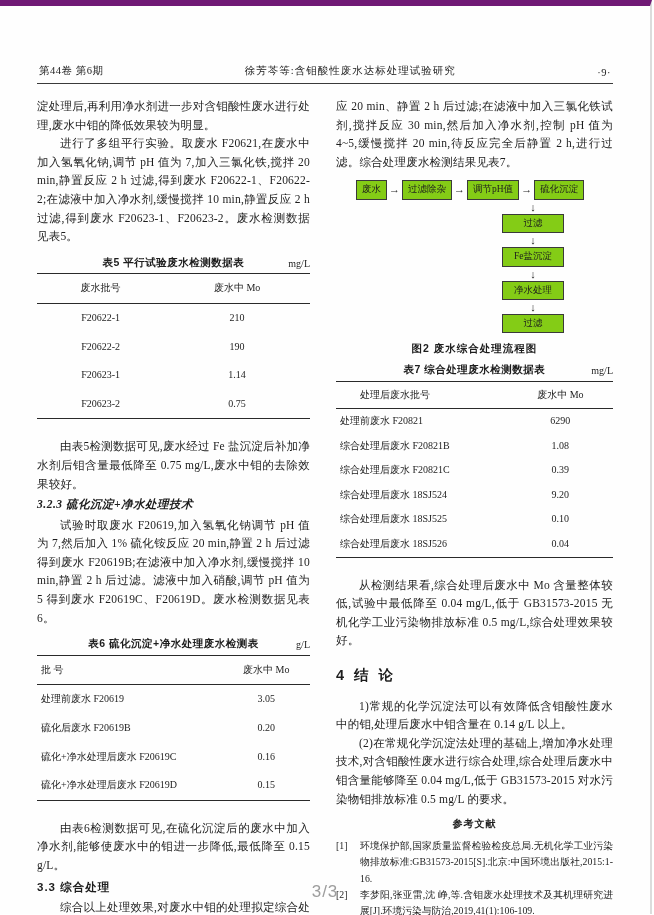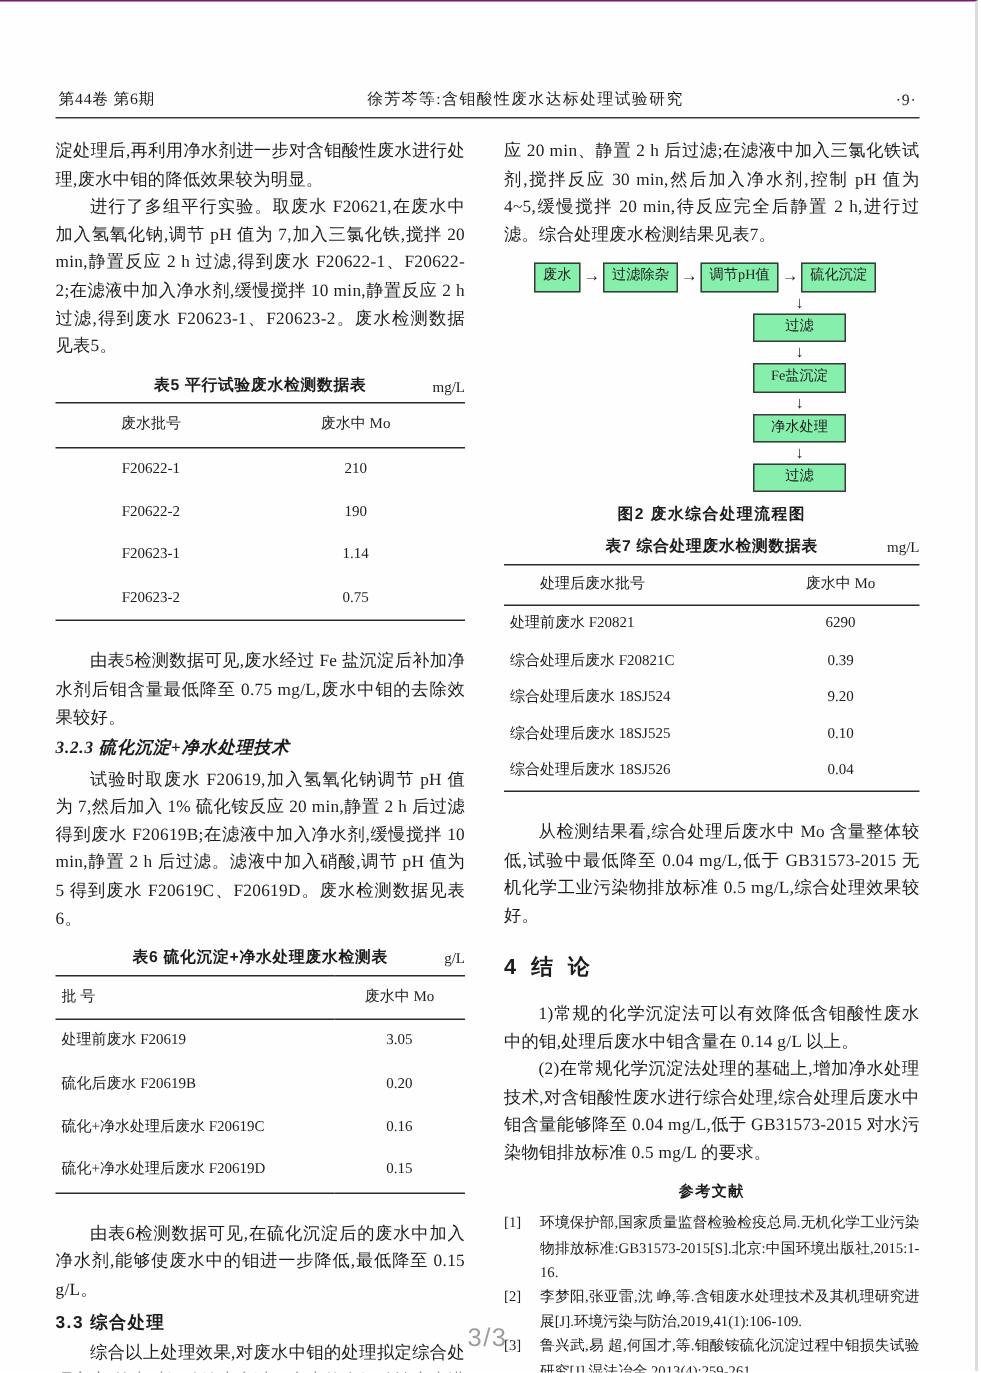--- a/index.html
+++ b/index.html
@@ -8,21 +8,21 @@
     background: #ffffff;
     font-family: "Liberation Serif", serif;
     color: #1d1d1d;
     overflow: hidden;
   }
   .page {
     position: relative;
     width: 652px; height: 914px;
     background: #fefefe;
     border-right: 2px solid #dcdcdc;
-    border-top: 1px solid #701a75;
+    border-top: 6px solid #701a75;
     box-sizing: border-box;
   }
   .content { padding: 58px 37px 0 37px; }
 
   
   .runhead {
     display: flex; justify-content: space-between; align-items: flex-end;
     font-size: 10.5px; letter-spacing: 0.5px;
     padding: 0 2px 5px 2px;
     border-bottom: 1.2px solid #3a3a3a;
@@ -72,21 +72,21 @@
   .c-center { text-align: center; }
   .c-left { text-align: left; padding-left: 4px !important; }
 
   
   .flowchart { margin: 9px 0 2px; font-size: 9.5px; line-height: 1.2; }
   .flow-row { display: flex; align-items: center; justify-content: space-between; padding: 0 50px 0 20px; }
   .flow-seg { display: flex; align-items: center; }
   .flow-row .flow-seg:first-of-type .h-arrow { display: none; }
   .flow-box {
     border: 1px solid #3a3a3a; padding: 3px 5px;
-    text-align: center; white-space: nowrap; background: #86efac;
+    text-align: center; white-space: nowrap; background: #84cc16;
   }
   .h-arrow { font-size: 11px; margin: 0 2px; color: #222; }
   .flow-col { display: flex; flex-direction: column; align-items: center; width: 62px; margin-left: 166px; }
   .flow-vseg { display: flex; flex-direction: column; align-items: center; width: 100%; }
   .v-arrow { font-size: 11px; line-height: 10px; margin: 2px 0; color: #222; }
   .flow-col .flow-box { width: 100%; box-sizing: border-box; }
 
   .fig-caption {
     text-align: center;
     font-family: "Liberation Sans", sans-serif;
@@ -274,20 +274,24 @@
               <th class="c-center">废水中 Mo</th>
             </tr>
           </thead>
           <tbody>
 
               <tr>
                 <td class="c-left">处理前废水 F20821</td>
                 <td class="c-center">6290</td>
               </tr>
 
+              <tr>
+                <td class="c-left">综合处理后废水 F20821B</td>
+                <td class="c-center">1.08</td>
+              </tr>
 
               <tr>
                 <td class="c-left">综合处理后废水 F20821C</td>
                 <td class="c-center">0.39</td>
               </tr>
 
               <tr>
                 <td class="c-left">综合处理后废水 18SJ524</td>
                 <td class="c-center">9.20</td>
               </tr>

